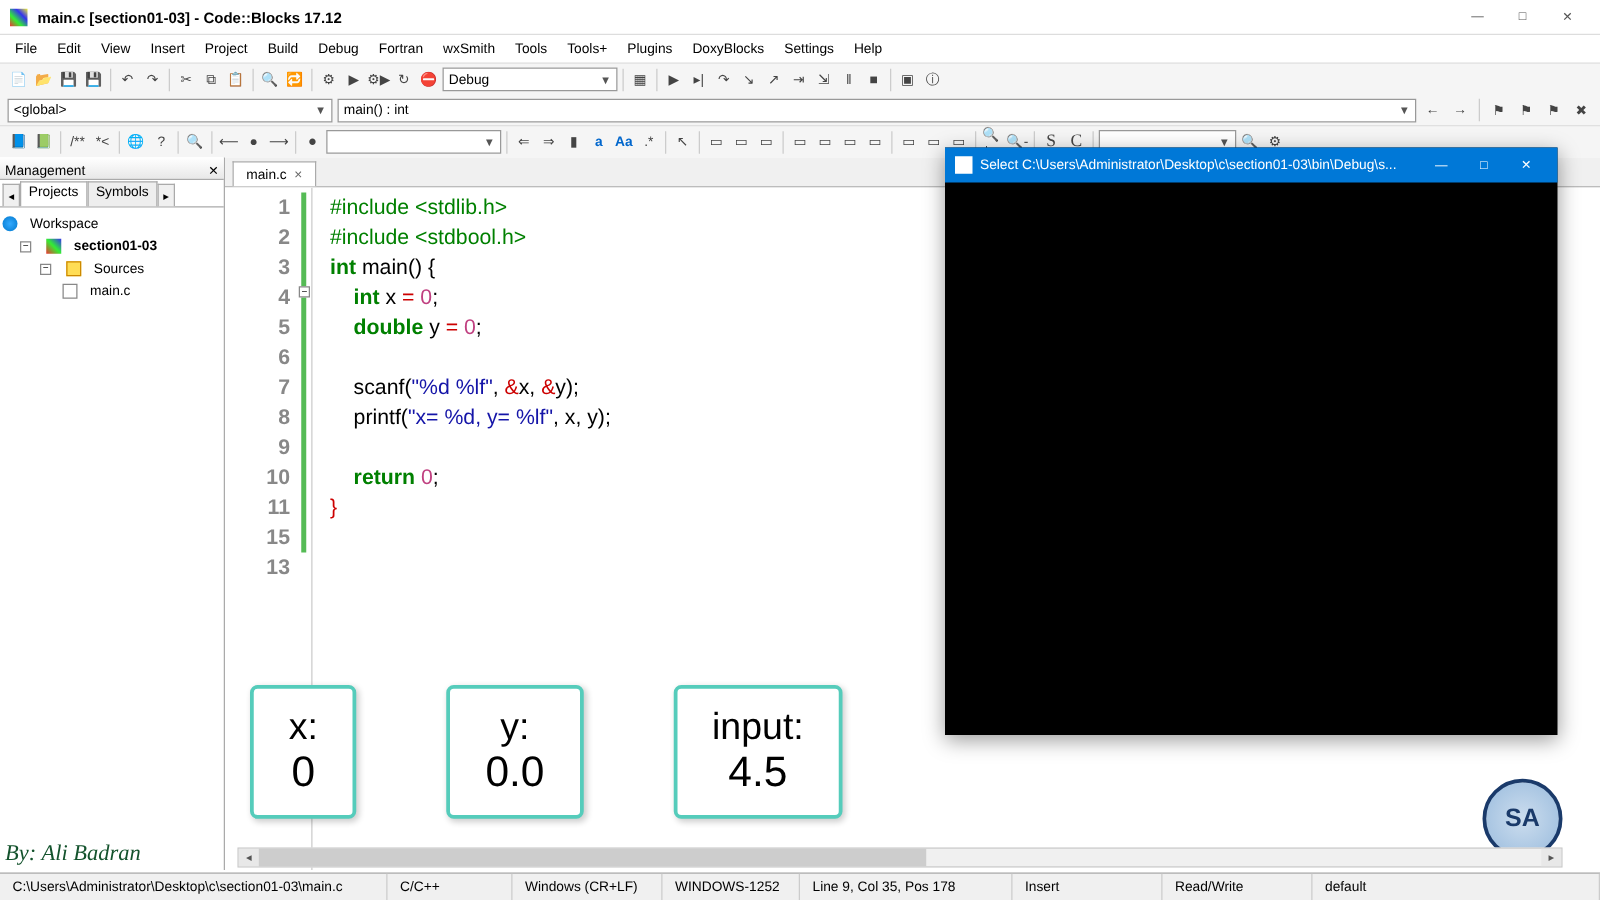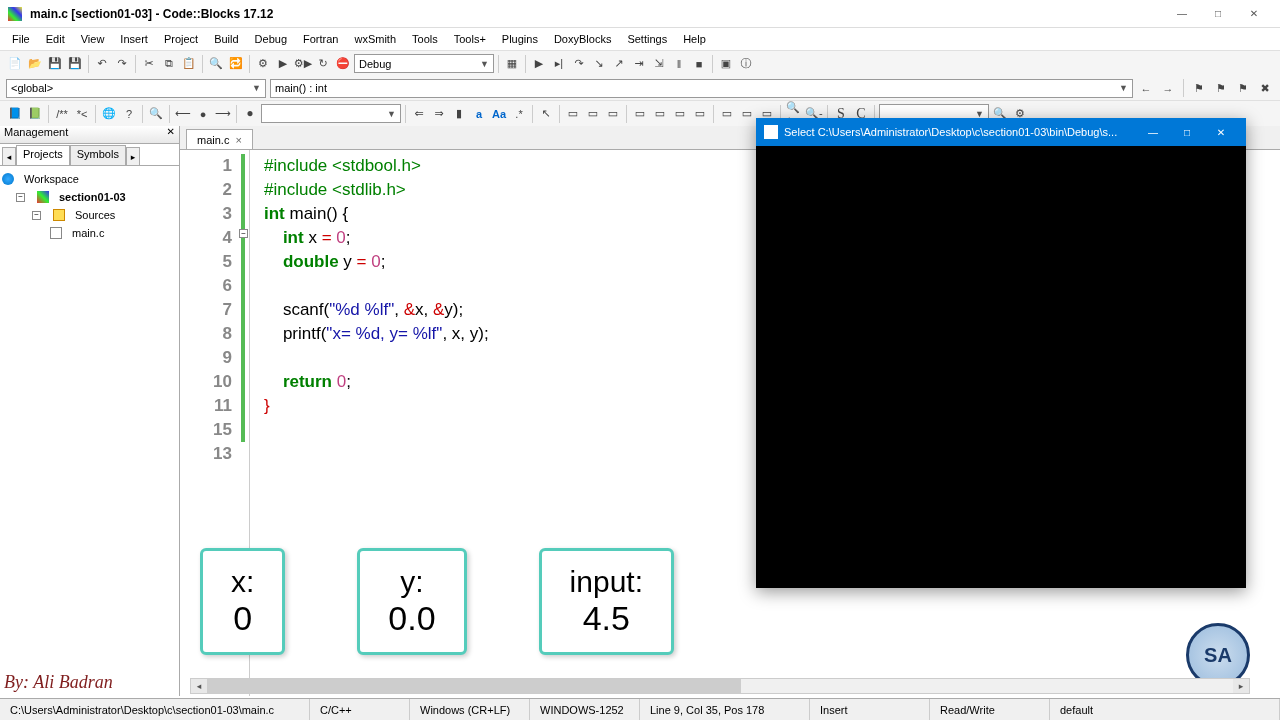--- a/index.html
+++ b/index.html
@@ -19,21 +19,21 @@
 .combo { height:19px; border:1px solid #999; background:#fff; font-size:11px; padding:0 4px; display:flex; align-items:center; }
 .combo.small { width:140px; }
 .combo .arrow { margin-left:auto; font-size:9px; color:#555; }
 
 .row2 { display:flex; height:24px; align-items:center; padding:0 6px; gap:4px; background:#f5f5f5; }
 .row2 .combo1 { flex:0 0 260px; }
 .row2 .combo2 { flex:1; }
 
 .main { display:flex; height:570px; position:relative; }
 .mgmt { width:180px; border-right:1px solid #aaa; display:flex; flex-direction:column; background:#fff; }
-.mgmt-title { height:18px; background:linear-gradient(#fff,#e8e8e8); border-bottom:1px solid #aaa; display:flex; align-items:flex-start; padding:0 4px; font-size:11px; }
+.mgmt-title { height:18px; background:linear-gradient(#fff,#e8e8e8); border-bottom:1px solid #aaa; display:flex; align-items:flex-end; padding:0 4px; font-size:11px; }
 .mgmt-title .x { margin-left:auto; cursor:pointer; font-size:10px; }
 .mgmt-tabs { height:22px; display:flex; align-items:flex-end; border-bottom:1px solid #aaa; padding:0 2px; gap:0; }
 .mgmt-tabs .arrow-tab { width:14px; height:18px; display:flex; align-items:center; justify-content:center; border:1px solid #aaa; border-bottom:none; font-size:9px; cursor:pointer; background:#f0f0f0; }
 .mgmt-tabs .tab { height:20px; padding:2px 6px; border:1px solid #aaa; border-bottom:none; font-size:11px; background:#fff; cursor:pointer; }
 .mgmt-tabs .tab.inactive { background:#eee; }
 .tree { padding:4px 2px; font-size:11px; }
 .tree .node { display:flex; align-items:center; height:18px; gap:10px; }
 .tree .ico { width:12px; height:12px; display:inline-block; }
 .tree .ws-ico { background:radial-gradient(circle,#3af,#07c); border-radius:50%; }
 .tree .prj-ico { background:linear-gradient(45deg,#e33,#3e3,#33e); }
@@ -70,21 +70,21 @@
 .console-title .cicon { width:14px; height:14px; background:#fff; margin-right:6px; }
 .console-title .t { flex:1; white-space:nowrap; overflow:hidden; text-overflow:ellipsis; }
 .console-title .cbtn { width:34px; height:22px; display:flex; align-items:center; justify-content:center; cursor:pointer; font-size:10px; }
 .console-title .cbtn.close { background:transparent; }
 .console-body { padding:4px 4px; white-space:pre; line-height:15px; }
 
 .overlay-boxes { position:absolute; left:200px; top:548px; display:flex; gap:72px; }
 .obox { border:3px solid #5cb; border-radius:6px; padding:14px 28px; text-align:center; font-family:Georgia,serif; background:#fff; box-shadow:2px 2px 5px rgba(0,0,0,.2); }
 .obox .lbl { font-size:30px; }
 .obox .val { font-size:34px; }
-.credit { position:absolute; left:4px; top:672px; font-size:18px; color:#7f1d1d; font-style:italic; font-family:Georgia,serif; }
+.credit { position:absolute; left:4px; top:672px; font-size:18px; color:#14532d; font-style:italic; font-family:Georgia,serif; }
 .logo { position:absolute; right:30px; bottom:33px; width:64px; height:64px; border:3px solid #1a3a6a; border-radius:50%; display:flex; align-items:center; justify-content:center; font-size:20px; font-weight:bold; color:#1a3a6a; background:radial-gradient(#cde,#9bd); }
 
 .hscroll { position:absolute; left:190px; bottom:26px; right:30px; height:16px; background:#f0f0f0; border:1px solid #ccc; display:flex; }
 .hscroll .sbarrow { width:16px; display:flex; align-items:center; justify-content:center; font-size:9px; color:#555; background:#e8e8e8; }
 .hscroll .sbtrack { flex:1; position:relative; }
 .hscroll .sbthumb { position:absolute; left:0; top:0; height:14px; width:52%; background:#cdcdcd; }
 
 .statusbar { position:absolute; left:0; bottom:0; right:0; height:22px; background:#f0f0f0; border-top:1px solid #aaa; display:flex; align-items:center; font-size:11px; }
 .statusbar .cell { padding:0 10px; border-right:1px solid #ccc; height:100%; display:flex; align-items:center; }
 .statusbar .cell.path { flex:0 0 310px; }
@@ -294,22 +294,22 @@
         <div>10</div>
         <div>11</div>
         <div>15</div>
         <div>13</div>
       </div>
       <div class="marker">
         <div class="bar" style="top:4px;height:288px"></div>
         <div class="fold" style="top:79px">−</div>
       </div>
       <div class="codelines">
+        <div><span class="pre">#include </span><span class="pre">&lt;stdlib.h&gt;</span></div>
         <div><span class="pre">#include </span><span class="pre">&lt;stdbool.h&gt;</span></div>
-        <div><span class="pre">#include </span><span class="pre">&lt;stdlib.h&gt;</span></div>
         <div><span class="kw">int</span><span> main() {</span></div>
         <div><span class="kw">    int</span><span> x </span><span class="op">=</span><span class="num"> 0</span><span>;</span></div>
         <div><span class="kw">    double</span><span> y </span><span class="op">=</span><span class="num"> 0</span><span>;</span></div>
         <div></div>
         <div><span>    scanf(</span><span class="str">"%d %lf"</span><span>, </span><span class="op">&amp;</span><span>x, </span><span class="op">&amp;</span><span>y);</span></div>
         <div><span>    printf(</span><span class="str">"x= %d, y= %lf"</span><span>, x, y);</span></div>
         <div></div>
         <div><span class="kw">    return </span><span class="num">0</span><span>;</span></div>
         <div><span class="brace">}</span></div>
         <div></div>

